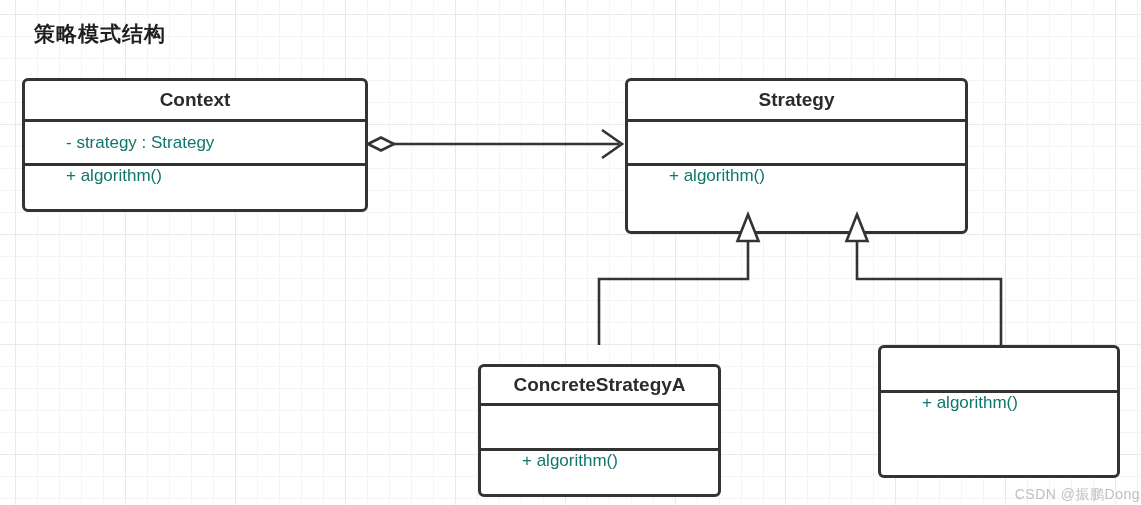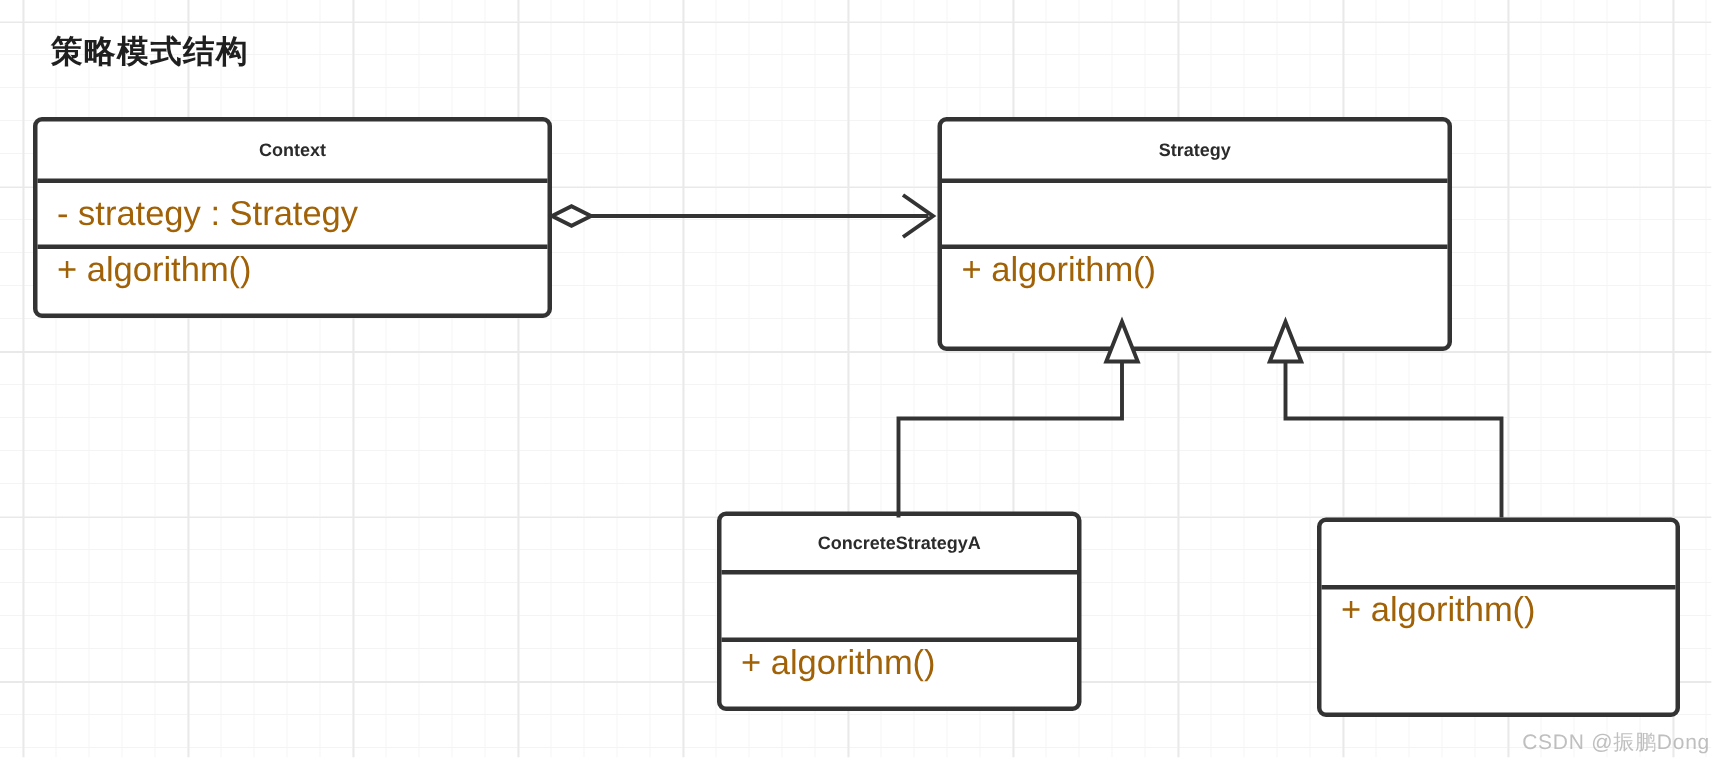--- a/index.html
+++ b/index.html
@@ -40,44 +40,45 @@
     display: flex;
     flex-direction: column;
     z-index: 2;
   }
   .uml-title {
     height: 41px;
     border-bottom: 3px solid #333333;
     display: flex;
     align-items: center;
     justify-content: center;
-    font-size: 12px;
+    font-size: 19px;
     font-weight: bold;
     color: #2b2b2b;
   }
   .uml-attrs {
     height: 44px;
     border-bottom: 3px solid #333333;
     display: flex;
     align-items: center;
   }
   .uml-methods {
     flex: 1;
     display: flex;
     align-items: flex-start;
   }
   .member {
     padding-left: 13px;
-    font-size: 23px;
-    color: #a16207;
+    font-size: 17px;
+    color: #0f766e;
     white-space: nowrap;
+    margin-left: 28px;
   }
   #box-context  { left: 22px;  top: 78px;  width: 346px; height: 134px; }
   #box-strategy { left: 625px; top: 78px;  width: 343px; height: 156px; }
-  #box-concreteA { left: 478px; top: 341px; width: 243px; height: 133px; }
+  #box-concreteA { left: 478px; top: 364px; width: 243px; height: 133px; }
   #box-concreteB { left: 878px; top: 345px; width: 242px; height: 133px; }
   #box-concreteA .uml-title, #box-concreteB .uml-title { height: 39px; }
   #box-concreteA .uml-attrs, #box-concreteB .uml-attrs { height: 45px; }
   .connector-layer {
     position: absolute;
     left: 0; top: 0;
     width: 1141px;
     height: 505px;
     z-index: 4;
     pointer-events: none;

